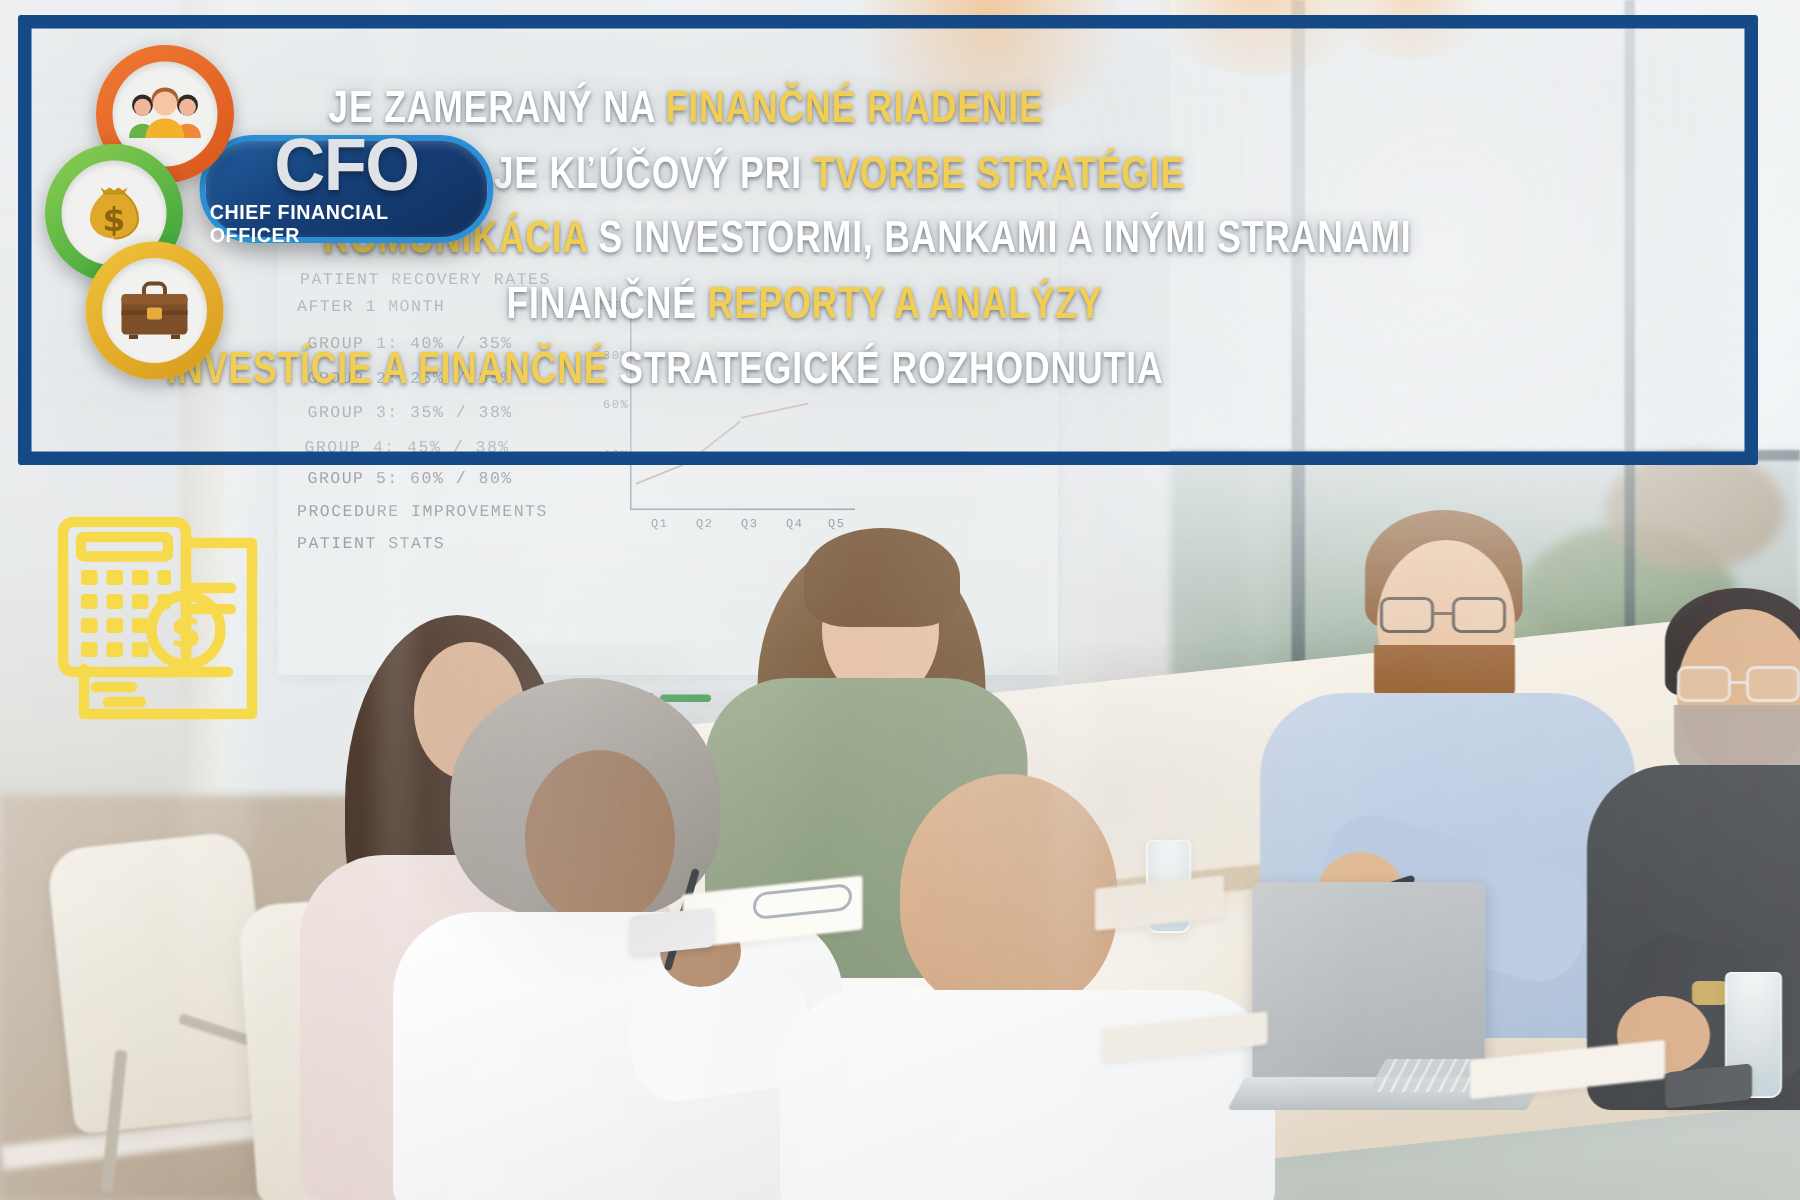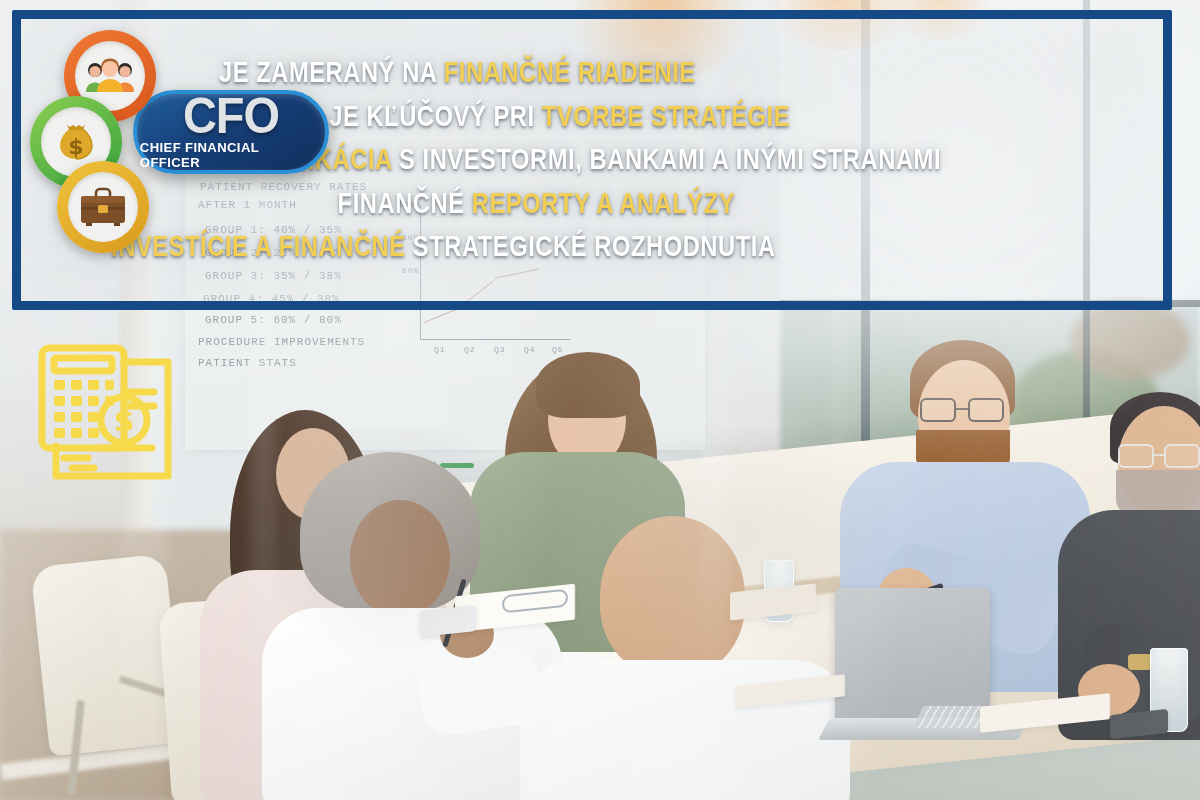--- a/index.html
+++ b/index.html
@@ -215,21 +215,21 @@
   .w{ color:#ffffff; }
   .y{ color:#f2cf52; }
   .ln1{ padding-right:280px; }
   .ln2{ padding-right:60px; }
   .ln3{ padding-right:20px; }
   .ln4{ padding-right:110px; }
   .ln5{ padding-right:310px; }
 
   
   .badge{
-    position:absolute; left:133px; top:90px; width:196px; height:84px;
+    position:absolute; left:133px; top:90px; width:196px; height:72px;
     border-radius:48px; background:linear-gradient(150deg,#1f5fa0 0%,#173f77 45%,#10305e 100%);
     border:4px solid #2b8fd6;
     box-shadow:0 6px 16px rgba(0,0,0,.35), inset 0 2px 6px rgba(255,255,255,.18);
     display:flex; flex-direction:column; align-items:center; justify-content:center;
   }
   .badge-title{
     color:#dfe3e6; font-weight:700; font-size:47px; line-height:.92;
     letter-spacing:-1px; transform:scaleY(1.05);
     text-shadow:0 2px 4px rgba(0,0,0,.4);
   }

